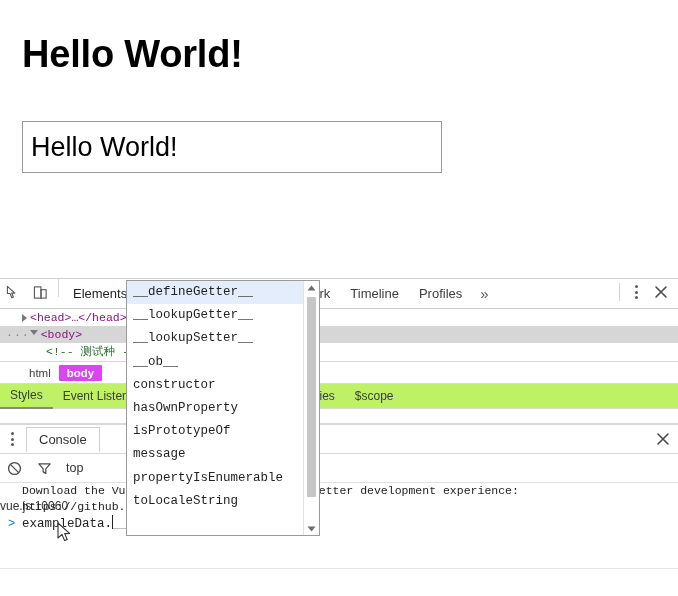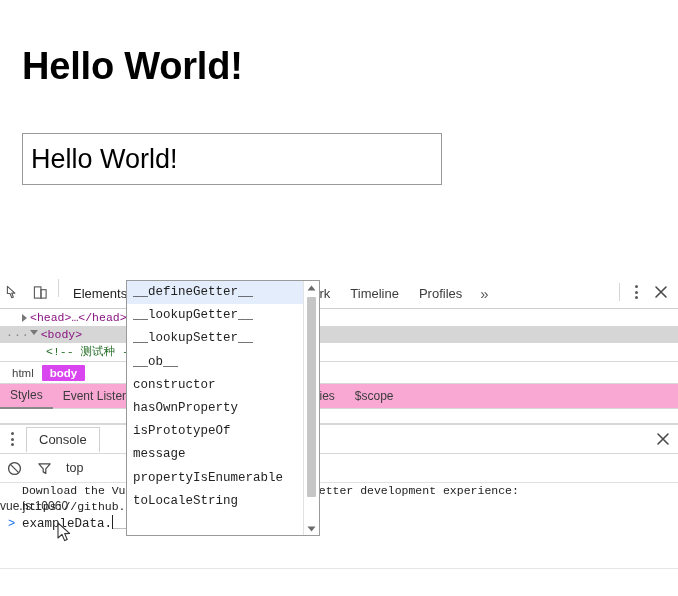--- a/index.html
+++ b/index.html
@@ -6,21 +6,21 @@
     margin: 0; padding: 0;
     width: 678px; height: 596px;
     overflow: hidden;
     background: #ffffff;
     font-family: "Liberation Sans", sans-serif;
   }
   #root { position: relative; width: 678px; height: 596px; }
 
   
   .viewport {
-    position: absolute; left: 0; top: 12px; width: 678px; height: 278px;
+    position: absolute; left: 0; top: 0; width: 678px; height: 278px;
     background: #ffffff;
     border-bottom: 1px solid #cfcfcf;
     overflow: hidden;
   }
   .page-h1 {
     margin: 0;
     position: absolute; left: 22px; top: 33px;
     font-size: 38px; font-weight: bold; color: #000;
     font-family: "Liberation Sans", sans-serif;
     letter-spacing: -0.2px;
@@ -101,29 +101,29 @@
   .dom-scroll-right {
     position:absolute; right:0; top:0; width: 11px; height: 52px; background: transparent;
   }
   .arrow-sm { position:absolute; right:2px; width:0;height:0; }
 
   
   .breadcrumb {
     height: 21px; display:flex; align-items:center;
     border-top: 1px solid #d8d8d8;
     border-bottom: 1px solid #d8d8d8;
-    background: #fff; padding-left: 4px;
+    background: #fff; padding-left: 21px;
   }
   .crumb { font-size: 11.5px; padding: 2px 8px; color:#444; font-family:"Liberation Sans", sans-serif; }
   .crumb.sel { background:#d946ef; color:#fff; font-weight:bold; border-radius:1px;}
 
   
   .styles-strip {
     height: 24px; display:flex; align-items:center;
-    border-bottom:1px solid #d8d8d8; background:#f9a8d4;
+    border-bottom:1px solid #d8d8d8; background:#bef264;
   }
   .sc-tab { font-size:12px; padding:0 10px; color:#3c3c3c; height:24px; line-height:24px; white-space:nowrap;}
   .sc-tab.active { border-bottom:2px solid #888; }
   .styles-body { height: 14px; background:#fff; border-bottom:1px solid #d8d8d8; position:relative;}
   .styles-body .vline { position:absolute; left:316px; top:0; width:1px; height:14px; background:#d8d8d8;}
   .styles-body .dash { position:absolute; left:150px; top:7px; width:14px; height:1px; background:#9a9a9a;}
 
   
   .drawer { background:#fff; }
   .drawer-head {

